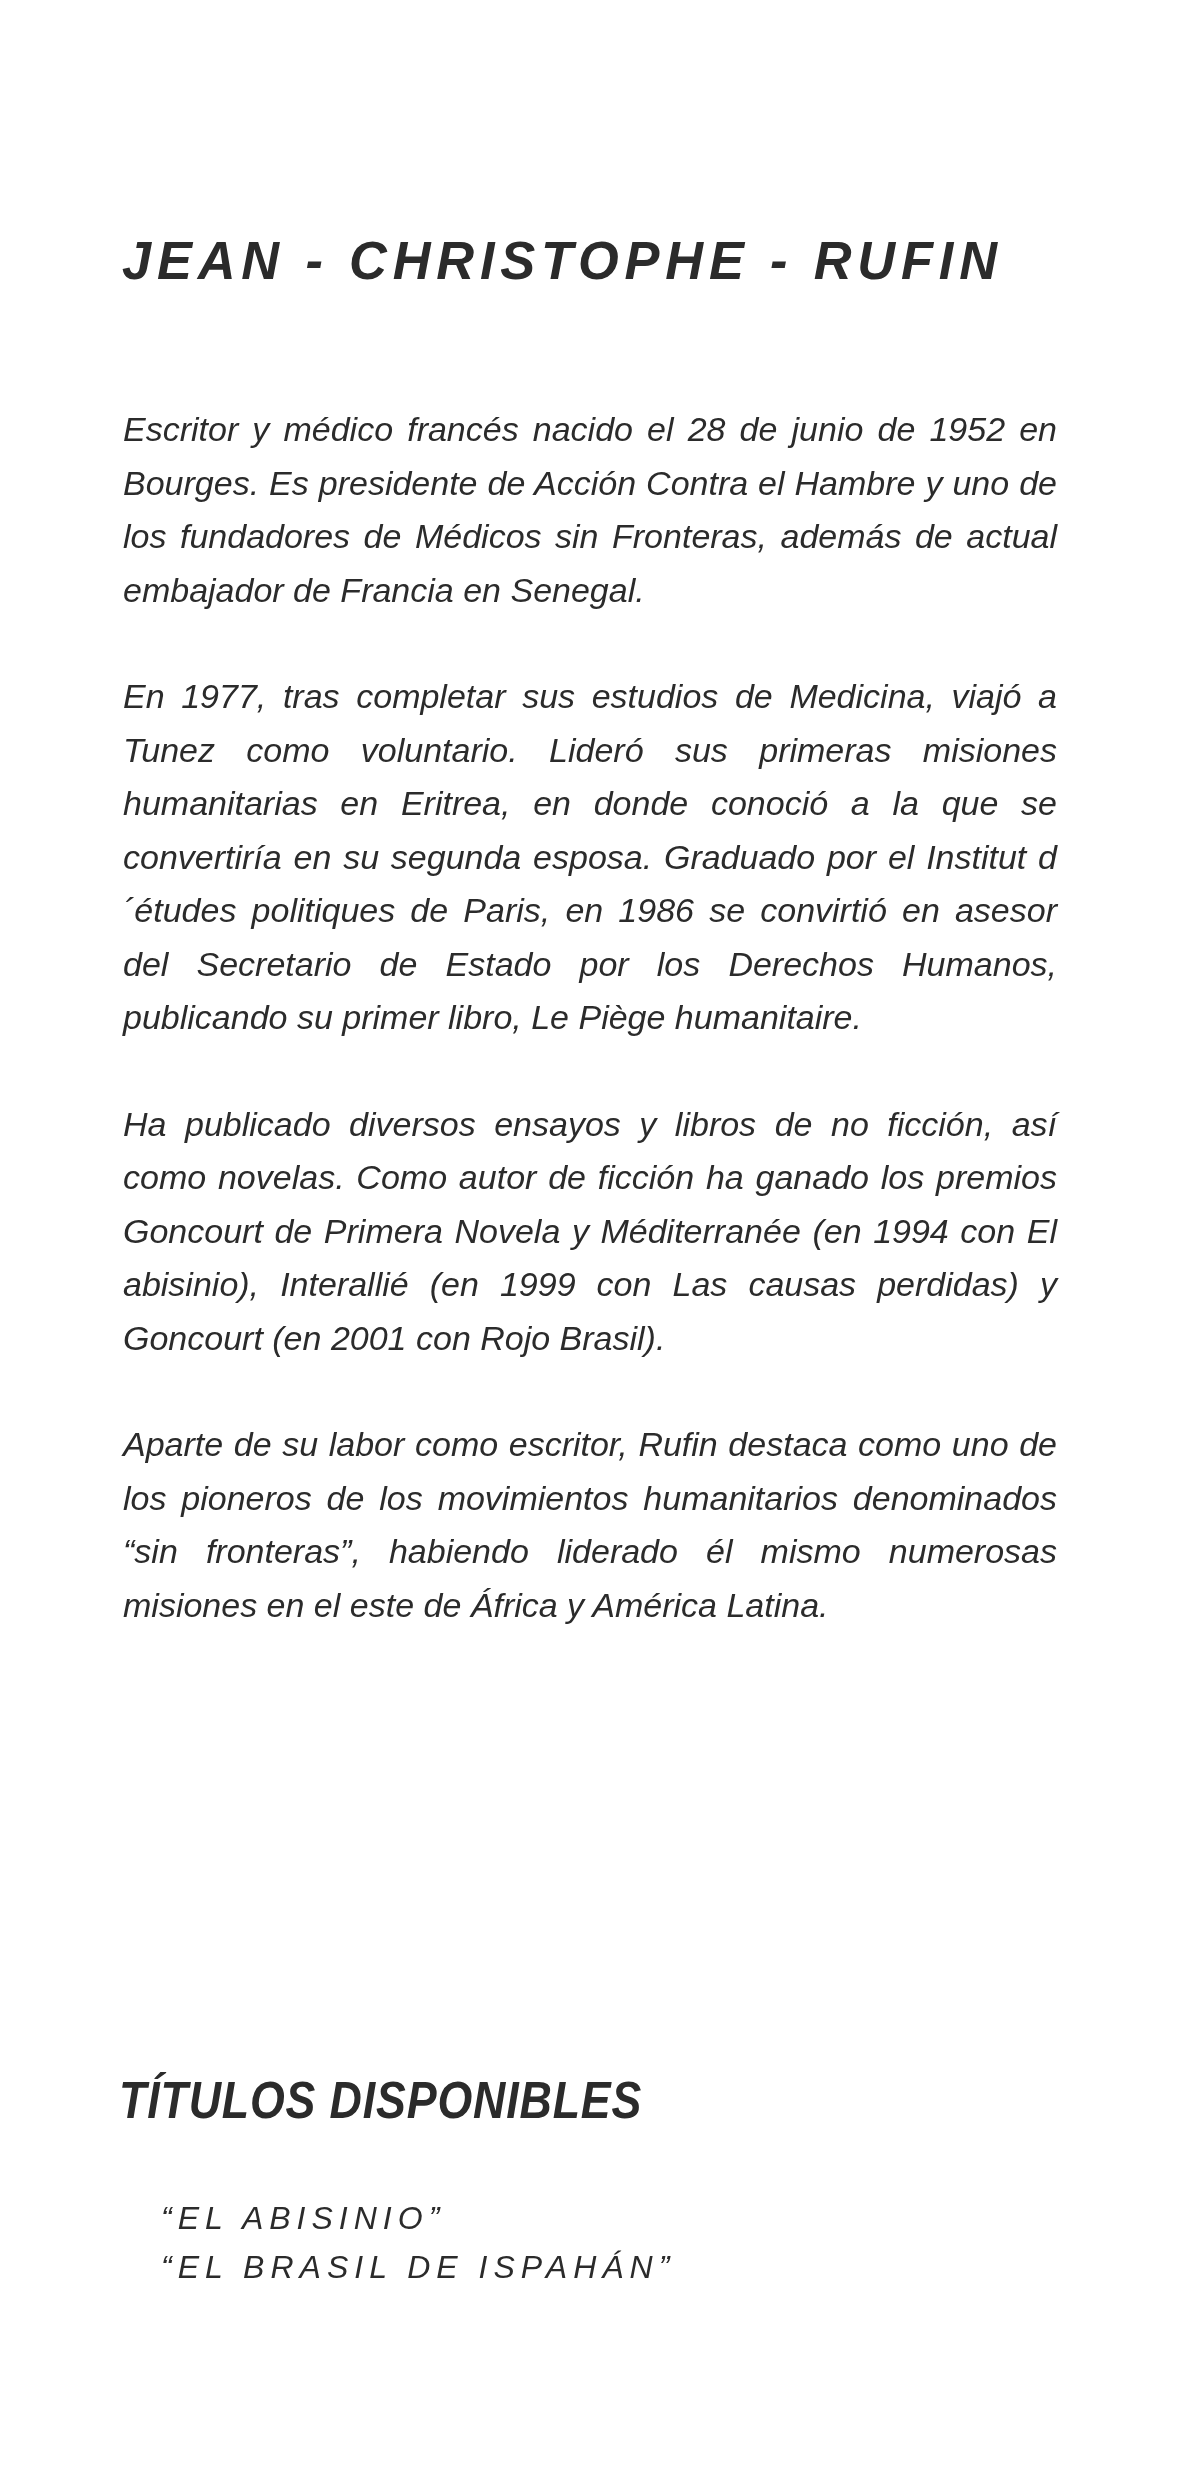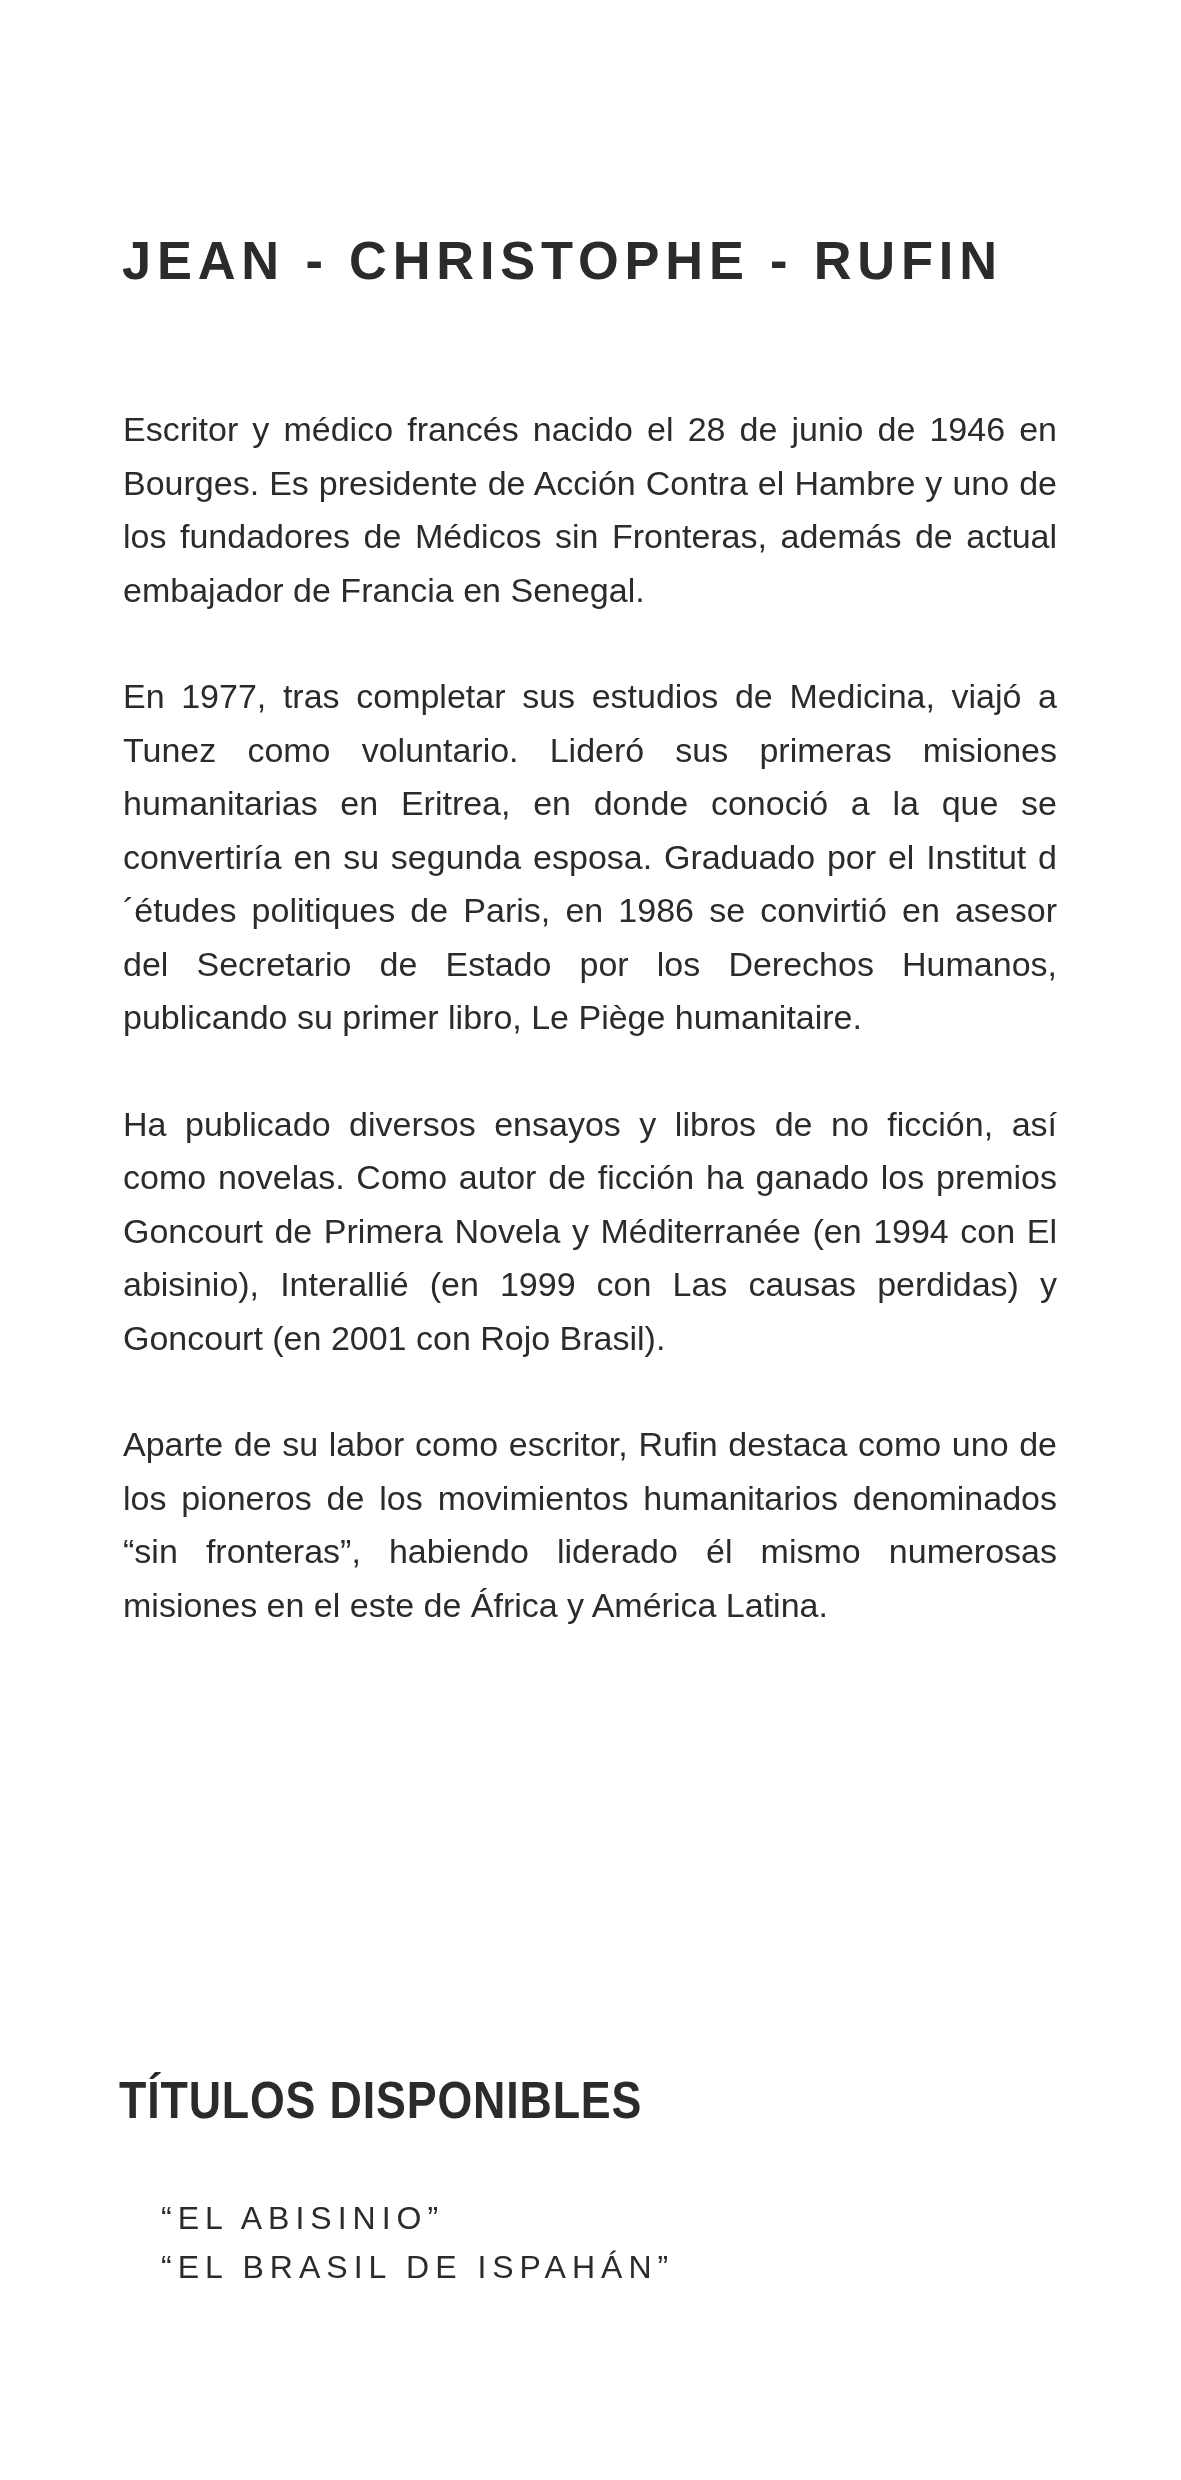--- a/index.html
+++ b/index.html
@@ -8,20 +8,21 @@
     background: #ffffff;
   }
   .page {
     position: relative;
     width: 1181px;
     height: 2304px;
     background: #ffffff;
     overflow: hidden;
     font-family: "Liberation Sans", "DejaVu Sans", sans-serif;
     color: #2b2b2b;
+    font-style: italic;
   }
   .title {
     position: absolute;
     left: 122px;
     top: 233px;
     margin: 0;
     font-size: 54px;
     line-height: 1;
     font-weight: 700;
     letter-spacing: 6px;
@@ -73,21 +74,21 @@
   }
 </style>
 </head>
 <body>
 
 <div class="page" style="color: rgb(43, 43, 43); background: rgb(255, 255, 255);">
 
   <h1 class="title">JEAN - CHRISTOPHE - RUFIN</h1>
 
   <div class="bio">
-    <p>Escritor y médico francés nacido el 28 de junio de 1946 en Bourges. Es presidente de Acción Contra el Hambre y uno de los fundadores de Médicos sin Fronteras, además de actual embajador de Francia en Senegal.</p>
+    <p>Escritor y médico francés nacido el 28 de junio de 1952 en Bourges. Es presidente de Acción Contra el Hambre y uno de los fundadores de Médicos sin Fronteras, además de actual embajador de Francia en Senegal.</p>
     <p>En 1977, tras completar sus estudios de Medicina, viajó a Tunez como voluntario. Lideró sus primeras misiones humanitarias en Eritrea, en donde conoció a la que se convertiría en su segunda esposa. Graduado por el Institut d´études politiques de Paris, en 1986 se convirtió en asesor del Secretario de Estado por los Derechos Humanos, publicando su primer libro, Le Piège humanitaire.</p>
     <p>Ha publicado diversos ensayos y libros de no ficción, así como novelas. Como autor de ficción ha ganado los premios Goncourt de Primera Novela y Méditerranée (en 1994 con El abisinio), Interallié (en 1999 con Las causas perdidas) y Goncourt (en 2001 con Rojo Brasil).</p>
     <p>Aparte de su labor como escritor, Rufin destaca como uno de los pioneros de los movimientos humanitarios denominados “sin fronteras”, habiendo liderado él mismo numerosas misiones en el este de África y América Latina.</p>
   </div>
 
   <h2 class="section-heading">TÍTULOS DISPONIBLES</h2>
 
   <ul class="books">
     <li>“EL ABISINIO”</li>
     <li>“EL BRASIL DE ISPAHÁN”</li>

